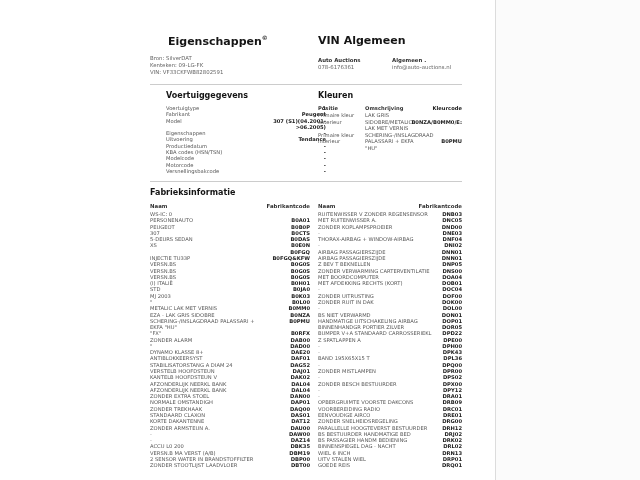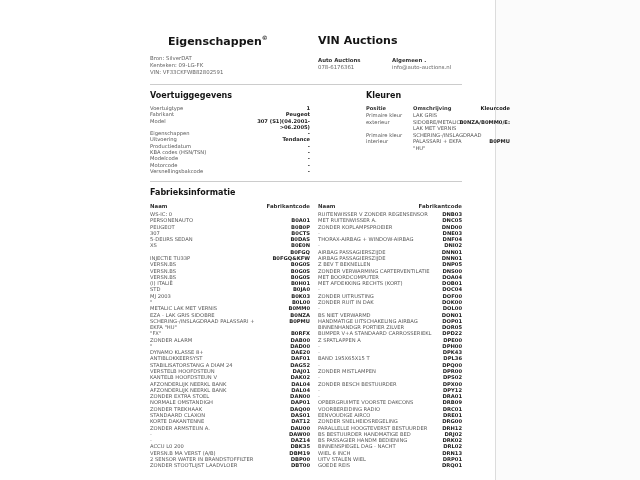--- a/index.html
+++ b/index.html
@@ -16,26 +16,26 @@
   .meta{position:absolute;left:150px;top:55px;}
   .company{position:absolute;left:318px;top:57px;}
   .general{position:absolute;left:392px;top:57px;}
   .tiny .b{font-weight:bold;color:#333;}
 
   .rule{position:absolute;left:150px;width:312px;height:0;border-top:1px solid #cccccc;}
   .rule1{top:84px;} .rule2{top:181px;}
 
   .sec-h{font-size:8px;font-weight:bold;color:#151515;margin:0 0 5px 0;}
 
-  .veh{position:absolute;left:150px;top:91px;width:160px;}
+  .veh{position:absolute;left:166px;top:91px;width:160px;}
   .vrow{display:flex;justify-content:space-between;font-size:5.2px;line-height:6.3px;}
   .vlabel{color:#555;}
   .vvalue{font-weight:bold;color:#222;text-align:right;white-space:pre-line;}
 
-  .kle{position:absolute;left:318px;top:91px;width:144px;margin-left:48px;}
+  .kle{position:absolute;left:318px;top:91px;width:144px;}
   .krow{display:flex;font-size:5.2px;line-height:6.3px;margin-bottom:1px;}
   .kc1{width:47px;color:#555;}
   .kc2{width:58px;color:#555;}
   .kc3{width:39px;text-align:right;font-weight:bold;color:#222;display:flex;
        align-items:center;justify-content:flex-end;white-space:nowrap;}
   .khead{font-weight:bold;color:#333;}
   .khead .kc1,.khead .kc2{color:#333;}
   .khead .kc3{font-weight:bold;}
 
   .fab-h{position:absolute;left:150px;top:188px;}
@@ -49,21 +49,21 @@
   .fcode{font-weight:bold;color:#222;white-space:nowrap;text-align:right;}
 </style>
 </head>
 <body>
 
 <div class="canvas">
   <div class="outside"></div>
   <div class="page-edge"></div>
 
   <div class="brand"><span>Eigenschappen</span><sup>©</sup></div>
-  <div class="doc-title">VIN Auctions</div>
+  <div class="doc-title">VIN Algemeen</div>
 
   <div class="meta tiny">
     <div>Bron: SilverDAT</div>
     <div>Kenteken: 09-LG-FK</div>
     <div>VIN: VF33CKFWB82802591</div>
   </div>
   <div class="company tiny">
     <div class="b">Auto Auctions</div>
     <div>078-6176361</div>
   </div>

